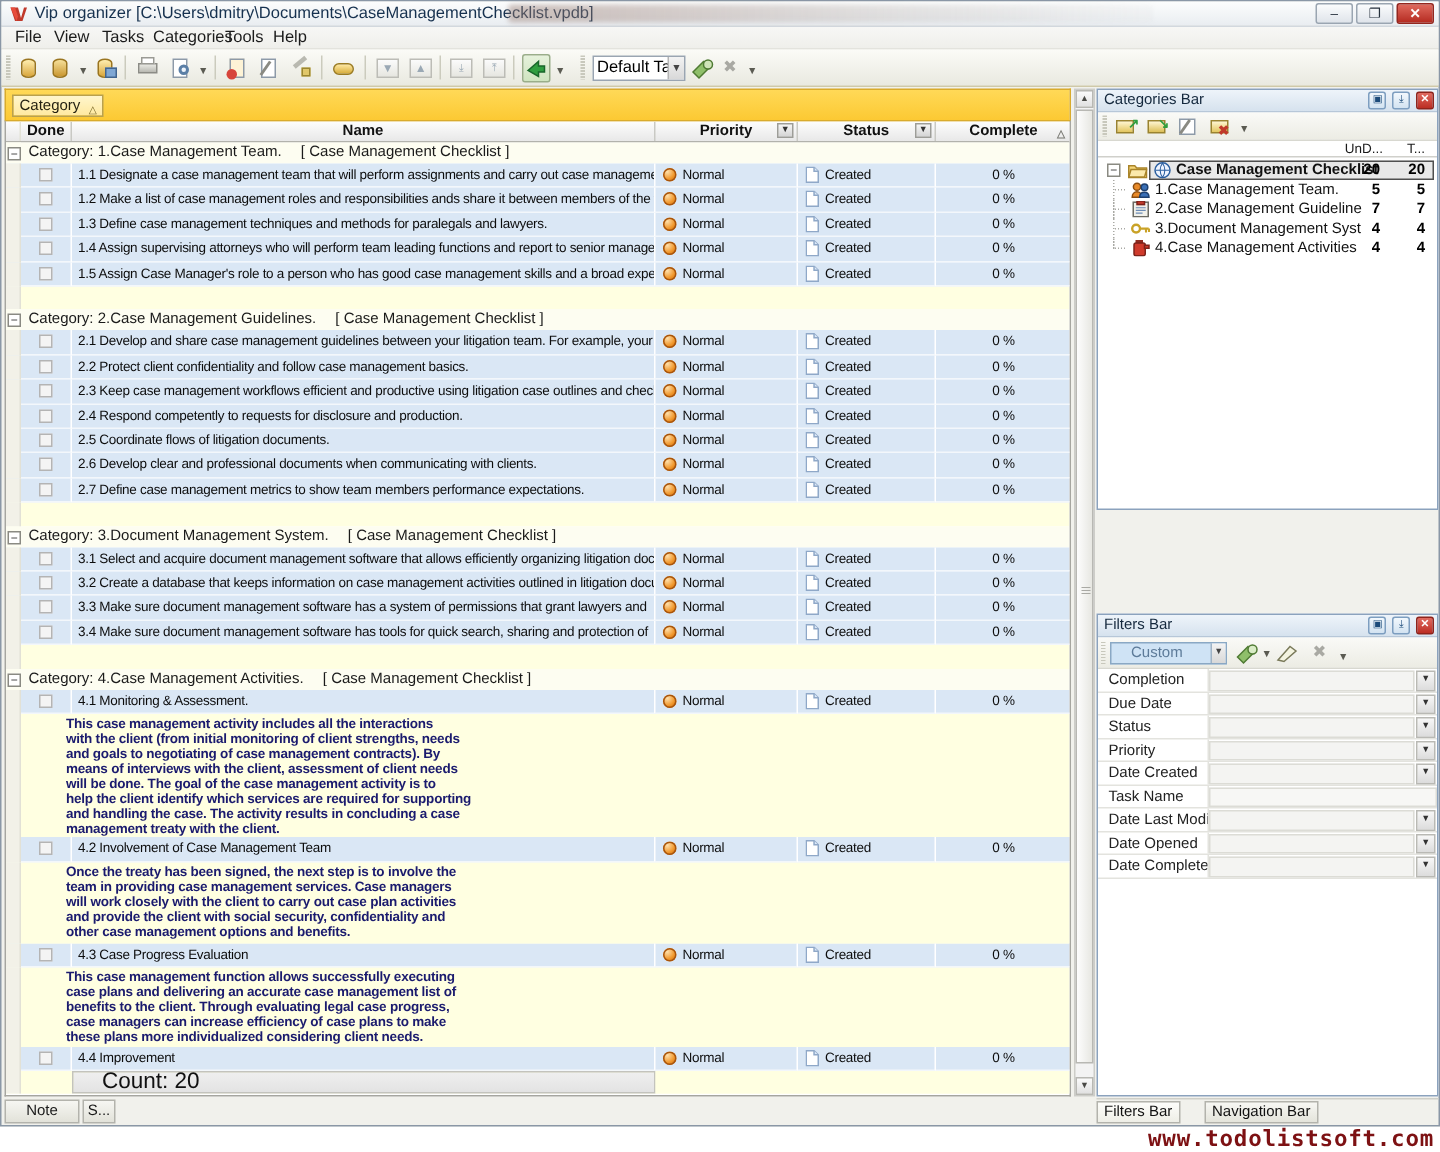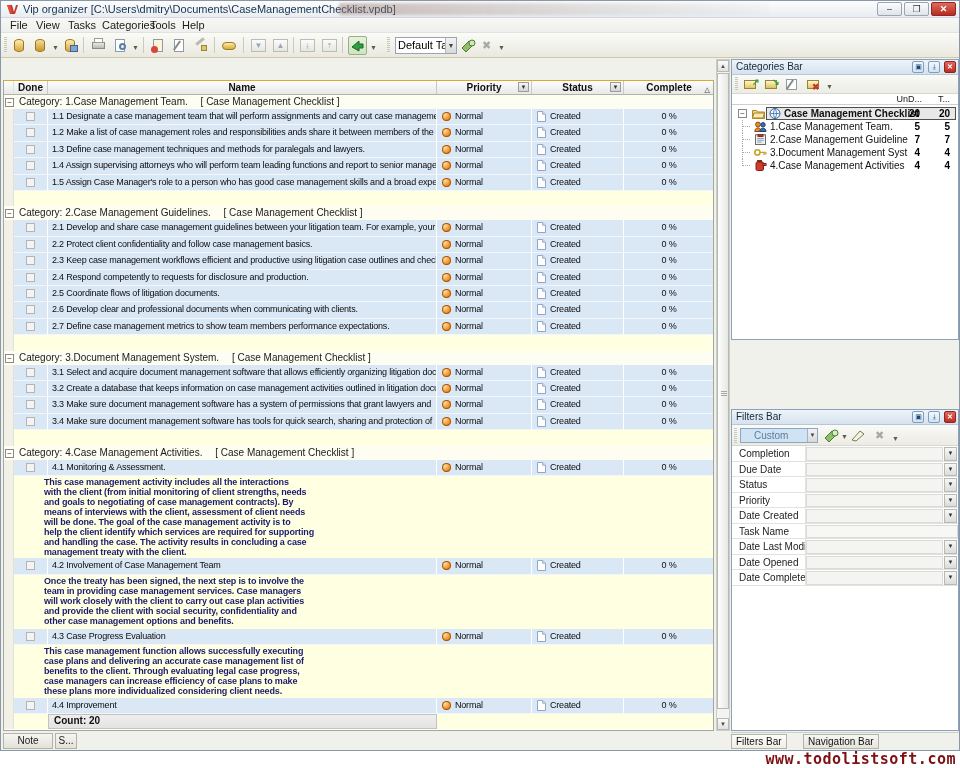--- a/index.html
+++ b/index.html
@@ -130,22 +130,22 @@
   .row.note { background:#ffffe1; }
   .note-body { flex:1 1 auto; background:#ffffe1; font-size:9px; font-weight:bold;
     line-height:10px; letter-spacing:-0.15px; color:#1b1b6e; white-space:pre-line;
     padding:1px 0 0 30px; overflow:hidden; }
   .row.note .gutter { background:#f2f1e8; }
   .h82 { height:82px; } .h54 { height:54px; } .h53 { height:53px; }
   .row.footer { height:15px; background:#ffffe1; }
   .row.footer .gutter { background:#f2f1e8; }
   .fcount { width:34px; flex:0 0 34px; background:#ffffe1; }
   .fcount2 { flex:0 0 389px; background:linear-gradient(#efefef,#e3e3e3);
-    border:1px solid #c3c3bd; font-size:10px; font-weight:bold; line-height:12px;
-    padding-left:5px; color:#111; }
+    border:1px solid #c3c3bd; font-size:15px; font-weight:normal; line-height:12px;
+    padding-left:19px; color:#111; }
   .fcount3 { flex:1 1 auto; background:#ffffe1; }
   
   .vsb { position:absolute; left:713px; top:0px; width:14px; height:672px;
     background:#f3f3f3; border:1px solid #cdcdc8; }
   .vsb-btn { position:absolute; left:0; width:12px; height:12px;
     background:linear-gradient(#fbfbfb,#e1e1e1); border:1px solid #b8b8b3;
     font-size:6px; line-height:10px; text-align:center; color:#4a4a46; }
   .vsb-btn.up { top:0; } .vsb-btn.down { bottom:0; }
   .vsb-thumb { position:absolute; left:0; top:13px; width:12px; height:636px;
     background:linear-gradient(90deg,#fdfdfd,#e7e7e2); border:1px solid #b8b8b3; }
@@ -324,20 +324,26 @@
       </svg>
       </div>
     <div class="tbtn" style="left:477px" title="clear-view-icon">
       <span style="position:absolute;left:4px;top:4px;font-size:11px;line-height:11px;color:#a9a9a3">✖</span>
       </div>
     <span class="caret" style="left:497px">▼</span>
   </div>
 
   <div class="lpanel">
 
+    <div class="groupbar">
+      <div class="chip">
+        <span>Category</span>
+        <span class="sort">△</span>
+      </div>
+    </div>
 
     <div class="grid">
 
       <div class="ghead">
         <div class="gutter"></div>
         <div class="hcell c-done">Done</div>
         <div class="hcell c-name">Name</div>
         <div class="hcell c-prio">
           <span>Priority</span>
           <span class="fbtn">▼</span>

